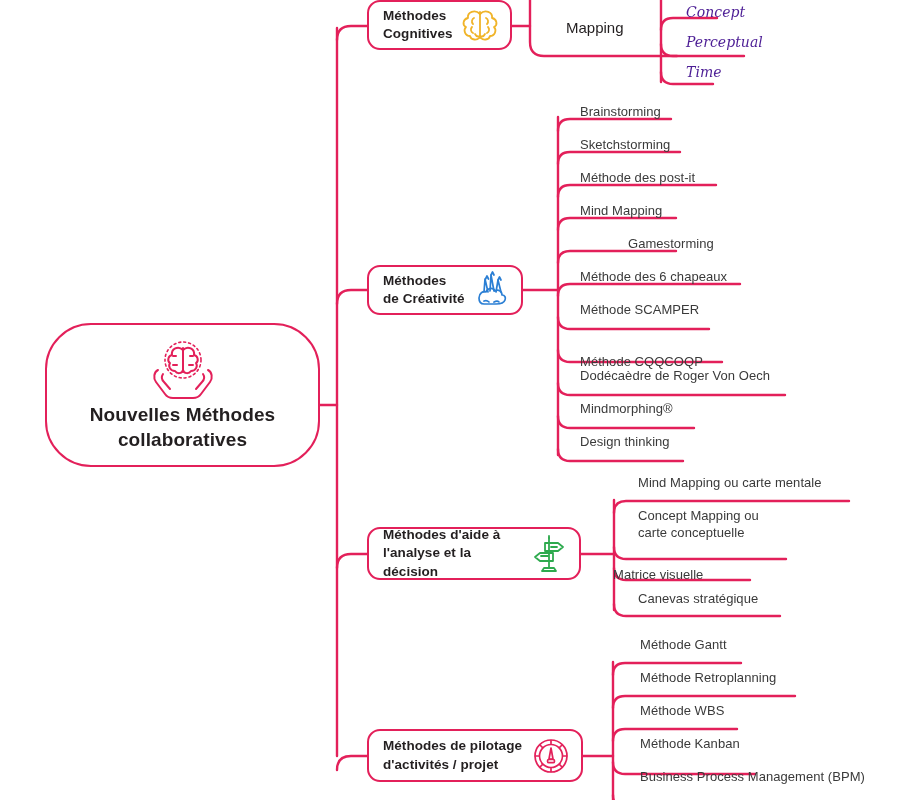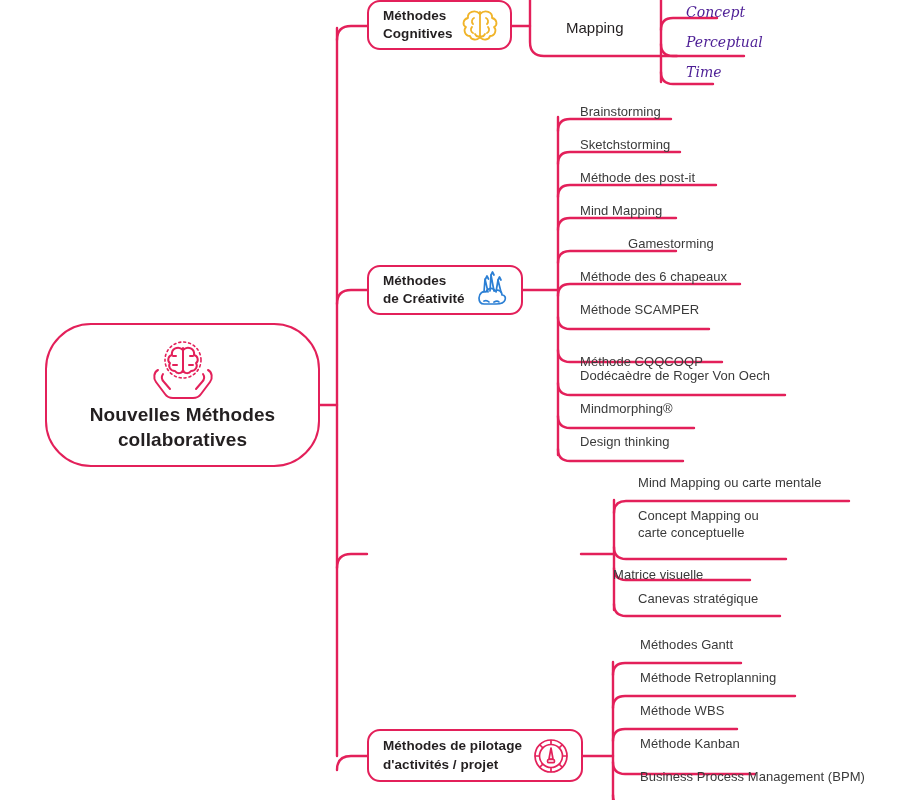--- a/index.html
+++ b/index.html
@@ -155,20 +155,34 @@
         <path d="M21 23 l1-16 3 16"></path>
         <path d="M27 24 l2-12 3 12"></path>
         <path d="M16.5 11 l1.5-3 1.5 3"></path>
         <path d="M22 7 l1.5-3 1.5 3"></path>
         <path d="M29 12 l1.5-3 1.5 3"></path>
         <path d="M15 33 c2-1 4 0 5 1M25 34 c2-1 4-1 5 0"></path>
       </svg>
     </span>
   </div>
 
+  <div class="branch-node" id="node-decision">
+    <span class="branch-label">Méthodes d'aide à
+l'analyse et la décision</span>
+    <span class="branch-icon">
+      <svg viewBox="0 0 44 44" fill="none" stroke="#2EAA4E" stroke-width="1.8" stroke-linecap="round" stroke-linejoin="round">
+        <path d="M22 6 v30"></path>
+        <path d="M18 11 h13 l5 4 -5 4 H18 z"></path>
+        <path d="M26 21 H13 l-5 4 5 4 h13 z"></path>
+        <path d="M21 24 h-7M24 15 h6"></path>
+        <path d="M17 36 h10 l2 3 H15 z"></path>
+        <path d="M22 6 v-2"></path>
+      </svg>
+    </span>
+  </div>
 
   <div class="branch-node" id="node-pilotage">
     <span class="branch-label">Méthodes de pilotage
 d'activités / projet</span>
     <span class="branch-icon">
       <svg viewBox="0 0 44 44" fill="none" stroke="#E3205A" stroke-width="1.7" stroke-linecap="round" stroke-linejoin="round">
         <circle cx="22" cy="22" r="16"></circle>
         <circle cx="22" cy="22" r="11.5"></circle>
         <path d="M22 6.5 v3M22 34.5 v3M6.5 22 h3M34.5 22 h3"></path>
         <path d="M11.5 11.5 l2.1 2.1M32.5 11.5 l-2.1 2.1M11.5 32.5 l2.1-2.1M32.5 32.5 l-2.1-2.1"></path>
@@ -195,19 +209,19 @@
   <div class="leaf" style="left:580px;top:368px;">Dodécaèdre de Roger Von Oech</div>
   <div class="leaf" style="left:580px;top:401px;">Mindmorphing®</div>
   <div class="leaf" style="left:580px;top:434px;">Design thinking</div>
 
   <div class="leaf" style="left:638px;top:475px;">Mind Mapping ou carte mentale</div>
   <div class="leaf" style="left:638px;top:508px;">Concept Mapping ou
 carte conceptuelle</div>
   <div class="leaf" style="left:613px;top:558px;margin-top:9px;">Matrice visuelle</div>
   <div class="leaf" style="left:638px;top:591px;">Canevas stratégique</div>
 
-  <div class="leaf" style="left:640px;top:637px;">Méthodes Gantt</div>
+  <div class="leaf" style="left:640px;top:637px;">Méthode Gantt</div>
   <div class="leaf" style="left:640px;top:670px;">Méthode Retroplanning</div>
   <div class="leaf" style="left:640px;top:703px;">Méthode WBS</div>
   <div class="leaf" style="left:640px;top:736px;">Méthode Kanban</div>
   <div class="leaf" style="left:640px;top:769px;">Business Process Management (BPM)</div>
 
 </div>
 
 </body></html>

